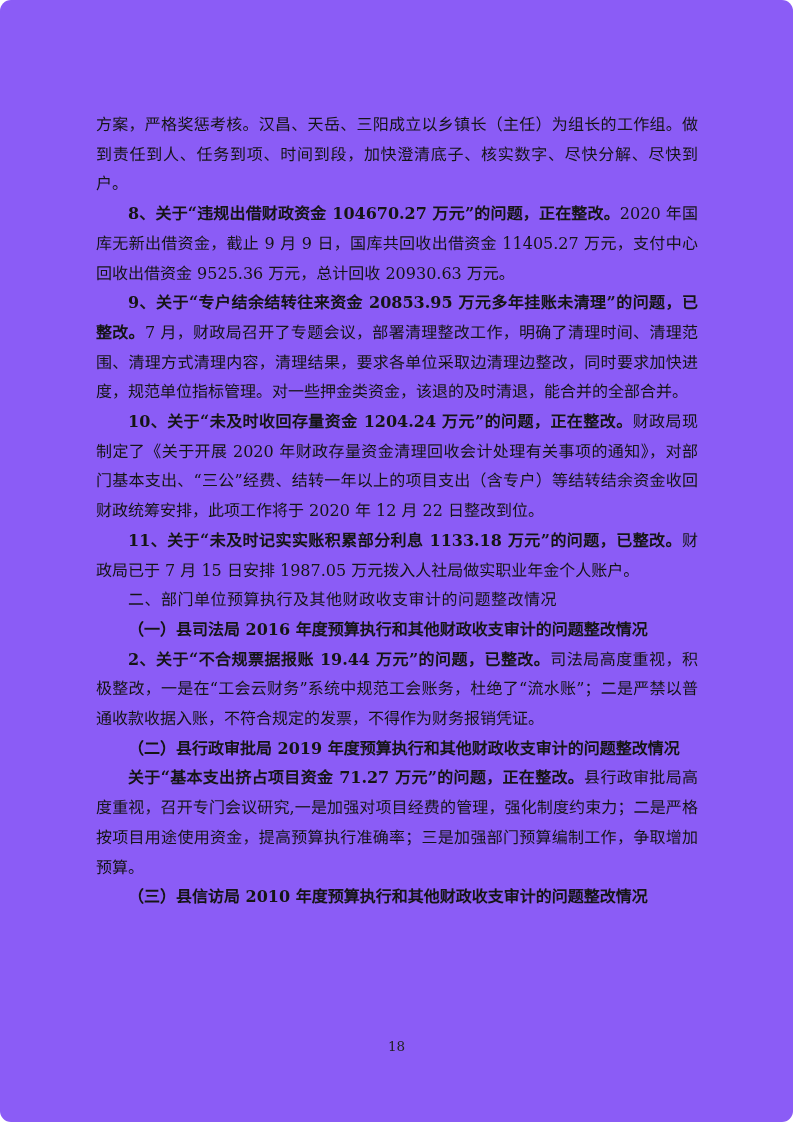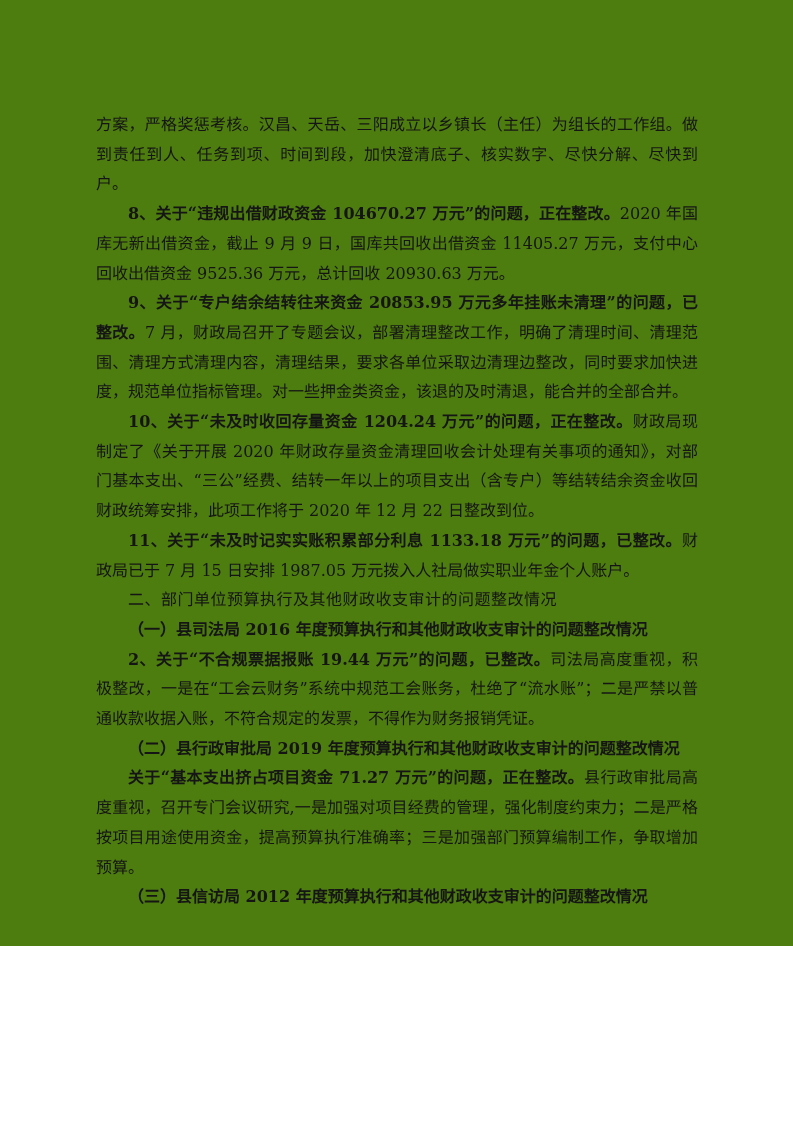--- a/index.html
+++ b/index.html
@@ -1,23 +1,24 @@
 <!DOCTYPE html>
 <html lang="zh-CN"><head>
 <meta charset="utf-8">
 <style>
   html, body { margin: 0; padding: 0; background: #ffffff; }
   .page {
     position: relative;
     width: 793px;
-    height: 946px;
-    background: #4d7c0f;
+    height: 1122px;
+    background: #8b5cf6;
     color: #151515;
     font-family: "DejaVu Serif", "Liberation Serif", serif;
     overflow: hidden;
+    border-radius: 11px;
   }
   .content {
     position: absolute;
     left: 96px;
     top: 110px;
     width: 602px;
     text-align: justify;
   }
   .content p {
     margin: 0;
@@ -32,20 +33,21 @@
     font-family: "DejaVu Sans", "Liberation Sans", sans-serif;
     font-weight: normal;
     letter-spacing: 0.5px;
   }
   p.h3 { font-weight: bold; }
   .page-number {
     position: absolute;
     top: 1038px;
     left: 0;
     width: 100%;
+    text-align: center;
     font-size: 13.5px;
     color: #222;
   }
 </style>
 </head>
 <body>
 
 <div class="page">
   <div class="content">
 
@@ -63,18 +65,18 @@
 
     <p class="h3">（一）县司法局 2016 年度预算执行和其他财政收支审计的问题整改情况</p>
 
 
     <p><span class="lead">2、关于“不合规票据报账 19.44 万元”的问题，已整改。</span><span>司法局高度重视，积极整改，一是在“工会云财务”系统中规范工会账务，杜绝了“流水账”；二是严禁以普通收款收据入账，不符合规定的发票，不得作为财务报销凭证。</span></p>
 
     <p class="h3">（二）县行政审批局 2019 年度预算执行和其他财政收支审计的问题整改情况</p>
 
     <p><span class="lead">关于“基本支出挤占项目资金 71.27 万元”的问题，正在整改。</span><span>县行政审批局高度重视，召开专门会议研究,一是加强对项目经费的管理，强化制度约束力；二是严格按项目用途使用资金，提高预算执行准确率；三是加强部门预算编制工作，争取增加预算。</span></p>
 
-    <p class="h3">（三）县信访局 2012 年度预算执行和其他财政收支审计的问题整改情况</p>
+    <p class="h3">（三）县信访局 2010 年度预算执行和其他财政收支审计的问题整改情况</p>
 
   </div>
 
   <div class="page-number">18</div>
 </div>
 
 </body></html>

